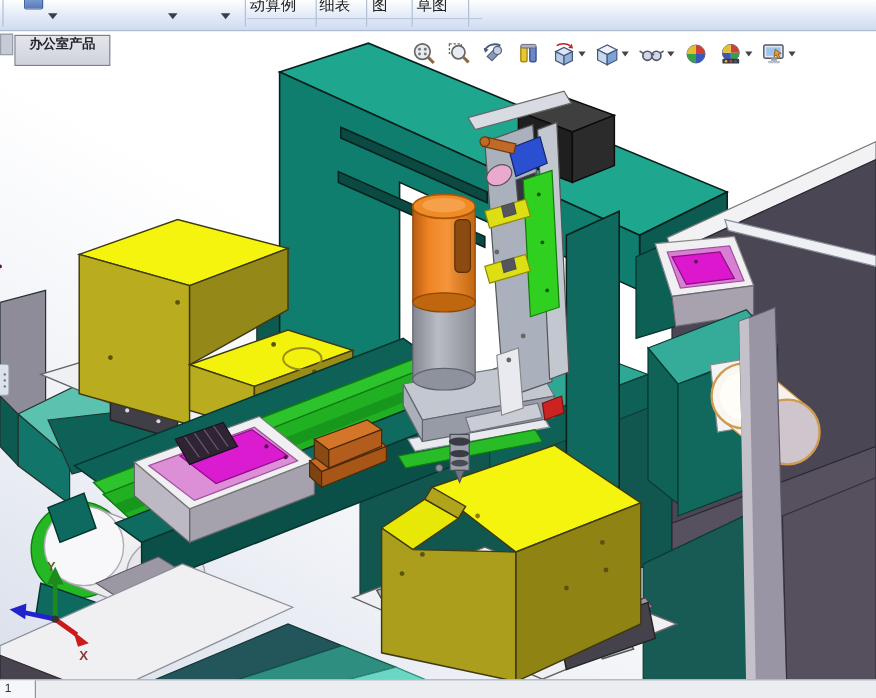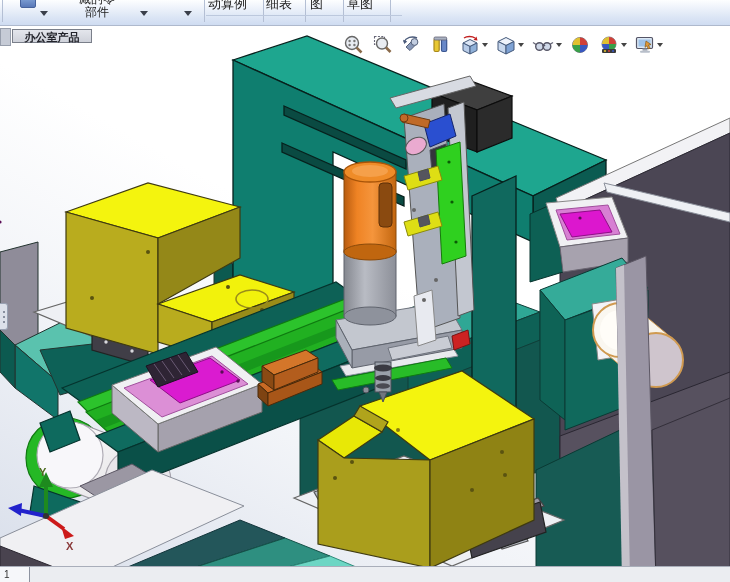--- a/index.html
+++ b/index.html
@@ -18,21 +18,21 @@
     background:linear-gradient(#8fb0e0,#5878b8); border:1px solid #46629c; border-radius:2px; }
   .cb-complabel { position:absolute; left:58px; top:0; width:78px; height:26px;
     overflow:hidden; text-align:center; color:#222; font-size:12px; line-height:13px; }
   .cb-complabel .inner { margin-top:-7px; }
   .cb-btn { position:absolute; top:0; height:26px; overflow:hidden; text-align:left;
     color:#222; font-size:13px; }
   .cb-btn .inner { margin-top:-5px; }
   .cb-underline { position:absolute; left:206px; top:15px; width:196px; height:1px; background:#bcc8dd; }
 
   
-  .doc-tab { position:absolute; left:12px; top:29px; min-width:80px; height:14px; z-index:20;
+  .doc-tab { position:absolute; left:12px; top:29px; min-width:80px; height:26px; z-index:20;
     background:linear-gradient(#e4e6ec,#cfd2da); border:1px solid #7a7f8a;
     color:#23242b; font-size:11px; font-weight:bold; line-height:15px; text-align:center;
     padding:0 6px; }
   .panel-corner { position:absolute; left:0; top:28px; width:11px; height:18px; z-index:20;
     background:#c6cbd6; border:1px solid #979eac; }
 
   
   .hud { position:absolute; left:342px; top:31px; height:28px; z-index:20;
     display:flex; align-items:center; gap:5px; }
   .hud-btn { display:flex; align-items:center; height:26px; padding:0 1px; border-radius:3px; }
@@ -305,26 +305,20 @@
       <circle cx="46" cy="516" r="3" fill="#333"></circle>
       <text x="39" y="476" font-size="11" font-weight="bold" fill="#4a6a1a">Y</text>
       <text x="66" y="550" font-size="11" font-weight="bold" fill="#8a3a3a">X</text>
     </g>
   </svg>
 
   <div class="command-bar">
     <div class="cb-sep" style="left:2px"></div>
     <div class="cb-cuticon"></div>
     <div class="cb-caret" style="left:40px; top:11px"></div>
-    <div class="cb-complabel">
-      <div class="inner">
-        <div>藏的零</div>
-        <div>部件</div>
-      </div>
-    </div>
     <div class="cb-caret" style="left:140px; top:11px"></div>
     <div class="cb-caret" style="left:184px; top:11px"></div>
     <div class="cb-sep" style="left:204px"></div>
     <div class="cb-btn" style="left:208px; width:54px">
       <div class="inner">动算例</div>
     </div>
     <div class="cb-sep" style="left:263px"></div>
     <div class="cb-btn" style="left:266px; width:38px">
       <div class="inner">细表</div>
     </div>

